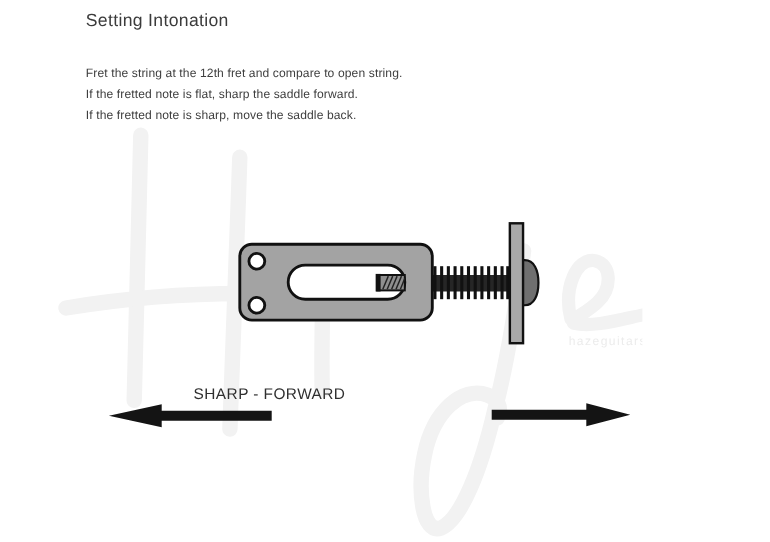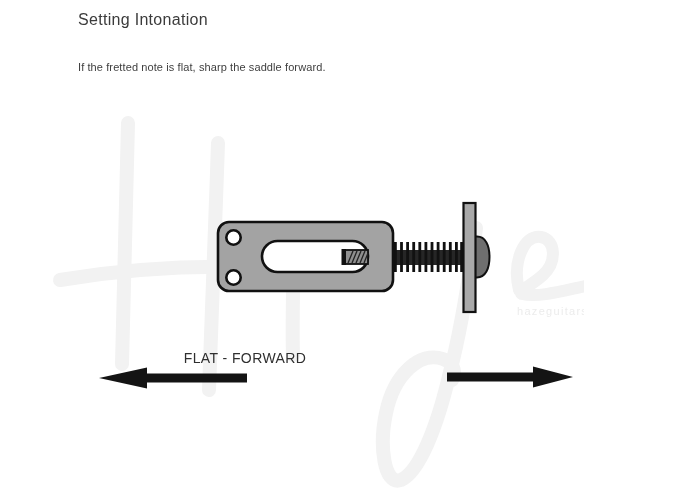--- a/index.html
+++ b/index.html
@@ -77,24 +77,26 @@
       <path d="M 476,228 C 469,280 461,330 450,372 C 437,428 419,472 401,480 C 384,486 379,446 386,413 C 394,374 420,351 443,359 C 452,362 457,370 452,380"></path>
       <path stroke-width="12" d="M 519,290 C 512,262 524,234 541,237 C 556,240 557,262 543,275 C 531,286 517,291 522,294 C 543,299 577,286 603,283 C 617,281 627,284 635,287"></path>
     </g>
   </svg>
 
   <div class="watermark-url" style="color: rgb(236, 236, 236);">hazeguitars.com</div>
 
   <div class="page-title">Setting Intonation</div>
 
   <div class="instructions">
+    <div>Fret the string at the 12th fret and compare to open string.</div>
     <div>If the fretted note is flat, sharp the saddle forward.</div>
+    <div>If the fretted note is sharp, move the saddle back.</div>
   </div>
 
-  <div id="flat-label" class="arrow-label">FLAT - FORWARD</div>
+  <div id="flat-label" class="arrow-label">SHARP - FORWARD</div>
 
   <svg id="diagram-svg" class="layer" viewBox="0 0 700 493">
 
     <rect x="393" y="250" width="72" height="15" fill="#262626"></rect>
 
     <g fill="#111111">
       <rect x="394" y="242" width="2.8" height="30"></rect>
       <rect x="400.1" y="242" width="2.8" height="30"></rect>
       <rect x="406.2" y="242" width="2.8" height="30"></rect>
       <rect x="412.3" y="242" width="2.8" height="30"></rect>

